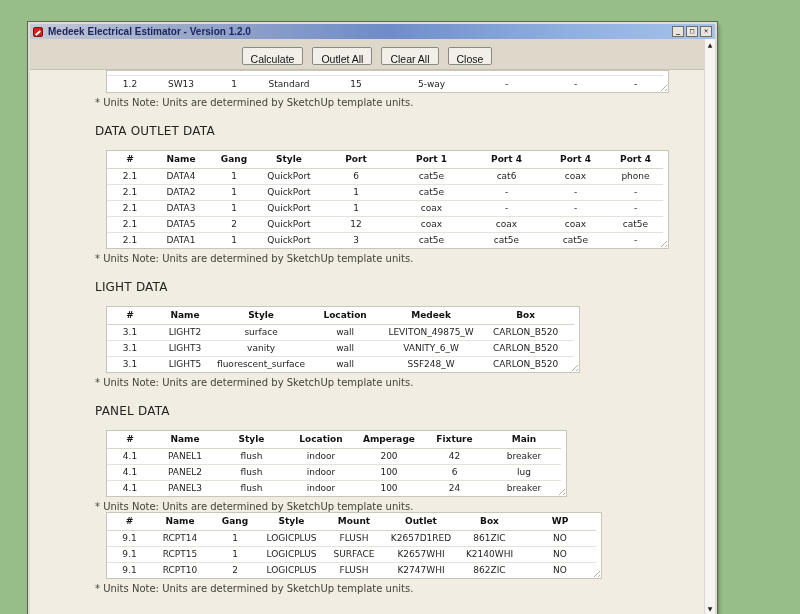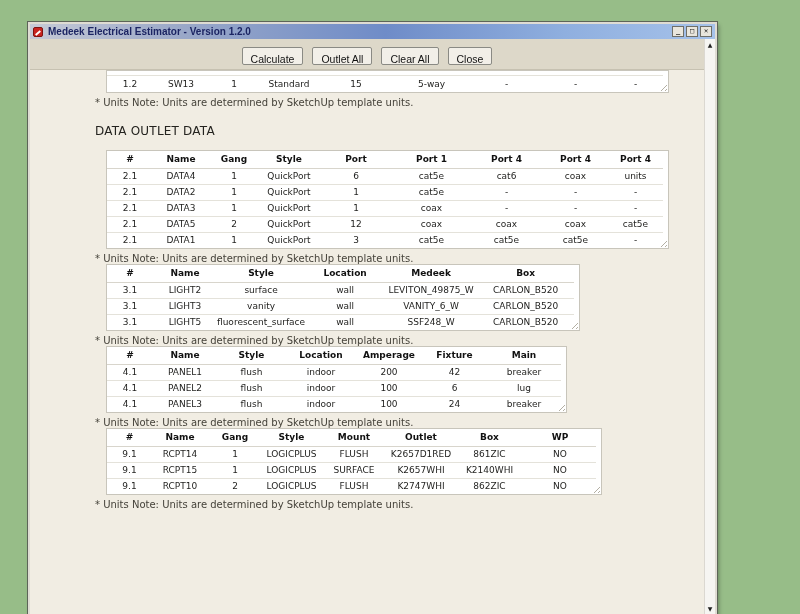--- a/index.html
+++ b/index.html
@@ -155,21 +155,21 @@
                 <tbody>
                   <tr>
                     <td>2.1</td>
                     <td>DATA4</td>
                     <td>1</td>
                     <td>QuickPort</td>
                     <td>6</td>
                     <td>cat5e</td>
                     <td>cat6</td>
                     <td>coax</td>
-                    <td>units</td>
+                    <td>phone</td>
                   </tr>
                   <tr>
                     <td>2.1</td>
                     <td>DATA2</td>
                     <td>1</td>
                     <td>QuickPort</td>
                     <td>1</td>
                     <td>cat5e</td>
                     <td>-</td>
                     <td>-</td>
@@ -209,20 +209,23 @@
                     <td>-</td>
                   </tr>
                 </tbody>
               </table>
             <div class="grip"></div>
           </div>
           <div class="units-note">* Units Note: Units are determined by SketchUp template units.</div>
         </div>
 
         <div class="section">
+          <div class="section-heading">
+            <span>LIGHT DATA</span>
+          </div>
           <div class="table-box">
             <table>
                 <colgroup>
                   <col style="width: 46px;">
                   <col style="width: 64px;">
                   <col style="width: 69px;">
                   <col style="width: 80px;">
                   <col style="width: 92px;">
                   <col style="width: 97px;">
                 </colgroup>
@@ -262,20 +265,23 @@
                     <td>CARLON_B520</td>
                   </tr>
                 </tbody>
               </table>
             <div class="grip"></div>
           </div>
           <div class="units-note">* Units Note: Units are determined by SketchUp template units.</div>
         </div>
 
         <div class="section">
+          <div class="section-heading">
+            <span>PANEL DATA</span>
+          </div>
           <div class="table-box">
             <table>
                 <colgroup>
                   <col style="width: 46px;">
                   <col style="width: 64px;">
                   <col style="width: 69px;">
                   <col style="width: 70px;">
                   <col style="width: 66px;">
                   <col style="width: 65px;">
                   <col style="width: 74px;">

